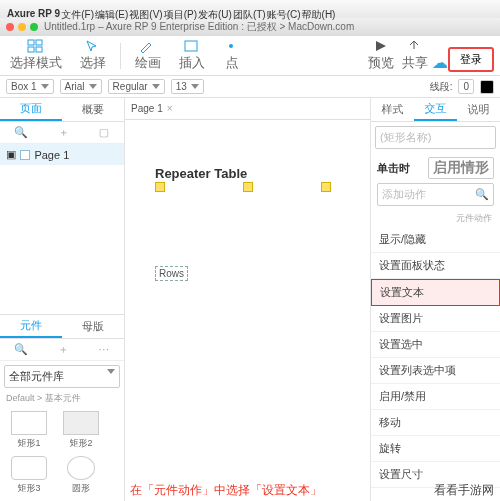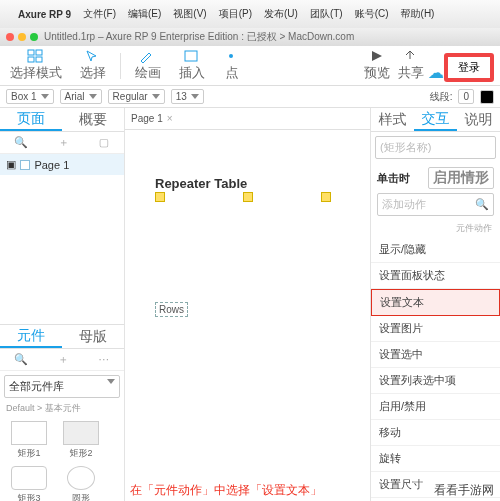--- a/index.html
+++ b/index.html
@@ -1,56 +1,56 @@
 <!DOCTYPE html>
 <html><head>
 <meta charset="utf-8">
 <style>
 *{box-sizing:border-box;margin:0;padding:0;font-family:-apple-system,"Helvetica Neue",Arial,sans-serif}
 body{width:500px;height:501px;overflow:hidden;background:#f5f5f5;font-size:11px;color:#333}
-.menubar{height:18px;background:linear-gradient(#fafafa,#e8e8e8);display:flex;align-items:center;padding:14px 6px;gap:12px;font-size:10px}
+.menubar{height:18px;background:linear-gradient(#fafafa,#e8e8e8);display:flex;padding:8px 6px;gap:1px;font-size:10px}
 .menubar .apple{font-size:11px}
 .titlebar{height:18px;background:linear-gradient(#f0f0f0,#dcdcdc);display:flex;align-items:center;padding:0 6px;font-size:10px;color:#6a6a6a}
 .traffic{display:flex;gap:4px;margin-right:6px}
 .dot{width:8px;height:8px;border-radius:50%}
 .r{background:#ff5f56}.y{background:#ffbd2e}.g{background:#27c93f}
 .toolbar{height:40px;background:#fff;border-bottom:1px solid #ddd;display:flex;align-items:center;padding:0 6px;gap:10px}
 .tbtn{display:flex;flex-direction:column;align-items:center;gap:1px;font-size:13px;color:#666;padding:0 4px}
 .tbtn svg{width:18px;height:14px}
 .divider{width:1px;height:26px;background:#e0e0e0}
 .rightside{margin-left:auto;display:flex;align-items:flex-end;gap:0}
-.loginbtn{border:4px solid #ef4444;border-radius:3px;padding:3px 10px;font-size:11px;background:#fff}
+.loginbtn{border:2px solid #ef4444;border-radius:3px;padding:3px 10px;font-size:11px;background:#fff}
 .cloud{color:#2aa7e0;font-size:16px}
 .fmtbar{height:22px;background:#fff;border-bottom:1px solid #e0e0e0;display:flex;align-items:center;padding:0 6px;gap:6px;font-size:10px;color:#555}
 .sel{border:1px solid #ccc;border-radius:2px;padding:1px 4px;background:#fff;display:inline-flex;align-items:center;gap:2px}
 .main{display:flex;height:403px}
 .leftcol{width:125px;background:#fff;border-right:1px solid #e3e3e3;display:flex;flex-direction:column}
 .tabs{display:flex;height:24px;border-bottom:1px solid #e0e0e0}
-.tab{flex:1;display:flex;align-items:center;justify-content:center;font-size:14px;color:#666}
+.tab{flex:1;display:flex;align-items:center;justify-content:center;font-size:11px;color:#666}
 .tab.active{color:#19a0e8;border-bottom:2px solid #19a0e8}
 .toolrow{height:22px;display:flex;align-items:center;justify-content:space-around;color:#aaa;border-bottom:1px solid #eee}
 .pageitem{display:flex;align-items:center;gap:4px;padding:4px 6px;background:#e8f4fc;font-size:11px}
 .pageitem .pgico{width:10px;height:10px;border:1px solid #8bbedc;background:#fff}
 .libs{border-top:1px solid #e0e0e0;margin-top:auto}
 .libsel{margin:4px;border:1px solid #ccc;border-radius:2px;padding:3px 4px;font-size:11px;display:flex;align-items:flex-start;justify-content:space-between}
 .libhdr{font-size:9px;color:#999;padding:0 6px}
 .shapes{display:flex;flex-wrap:wrap;gap:6px;padding:6px}
 .shapecell{width:46px;display:flex;flex-direction:column;align-items:center;gap:2px;font-size:9px;color:#666}
 .shapebox{width:36px;height:24px;border:1px solid #ccc;background:#fff}
 .shapebox.rnd{border-radius:4px}
 .shapebox.circ{border-radius:50%;width:28px;height:24px}
 .canvaswrap{flex:1;display:flex;flex-direction:column;background:#fff}
 .pgtab{height:22px;border-bottom:1px solid #e0e0e0;display:flex;align-items:center;padding:0 6px;font-size:10px;color:#555}
 .pgtab .x{margin-left:4px;color:#aaa}
 .canvas{flex:1;position:relative;background:#fff;overflow:hidden}
 .rtitle{position:absolute;left:30px;top:46px;font-size:13px;font-weight:700}
 .rtable{position:absolute;left:30px;top:66px;border-collapse:collapse}
 .rtable td{border:1px solid #6aa86a;background:#d6f0c8;padding:6px 10px;font-size:11px;text-align:center;min-width:56px}
 .marker{position:absolute;width:10px;height:10px;background:#ffe066;border:1px solid #d4b200}
-.rowssel{position:absolute;left:30px;top:172px;font-size:10px;color:#555;border:1px dashed #8aa;padding:1px 3px}
+.rowssel{position:absolute;left:30px;top:146px;font-size:10px;color:#555;border:1px dashed #8aa;padding:1px 3px}
 .rightcol{width:130px;background:#fff;border-left:1px solid #e3e3e3;display:flex;flex-direction:column;font-size:11px}
 .rtabs{display:flex;height:24px;border-bottom:1px solid #e0e0e0}
 .rnamebox{margin:4px;border:1px solid #ccc;border-radius:2px;padding:3px 4px;color:#bbb;font-size:11px}
 .evhdr{display:flex;align-items:center;justify-content:space-between;padding:4px 6px;font-weight:600}
 .evbtn{font-size:14px;color:#888;border:1px solid #ccc;border-radius:2px;padding:1px 4px}
 .addact{margin:0 6px 4px;border:1px solid #ccc;border-radius:2px;padding:3px 4px;color:#bbb;display:flex;align-items:center;justify-content:space-between}
 .actlist{overflow:auto;flex:1}
 .actitem{padding:5px 8px;border-bottom:1px solid #f0f0f0;color:#444}
 .actitem.hl{border:1px solid #e03020;background:#fdeceb}
 .actgroup{font-size:9px;color:#aaa;text-align:right;padding:2px 8px}

